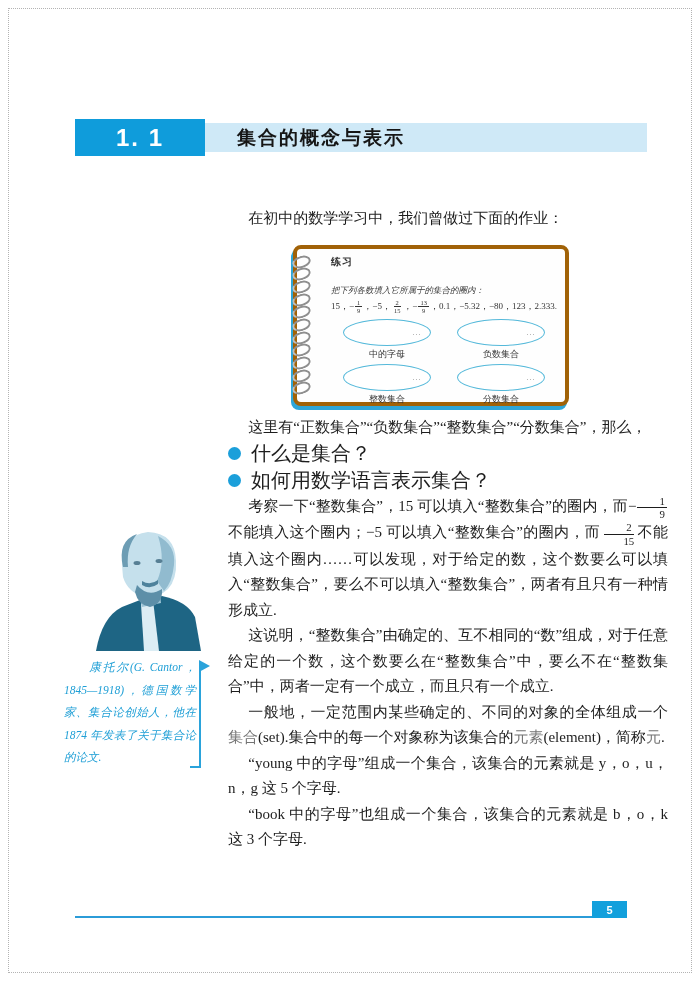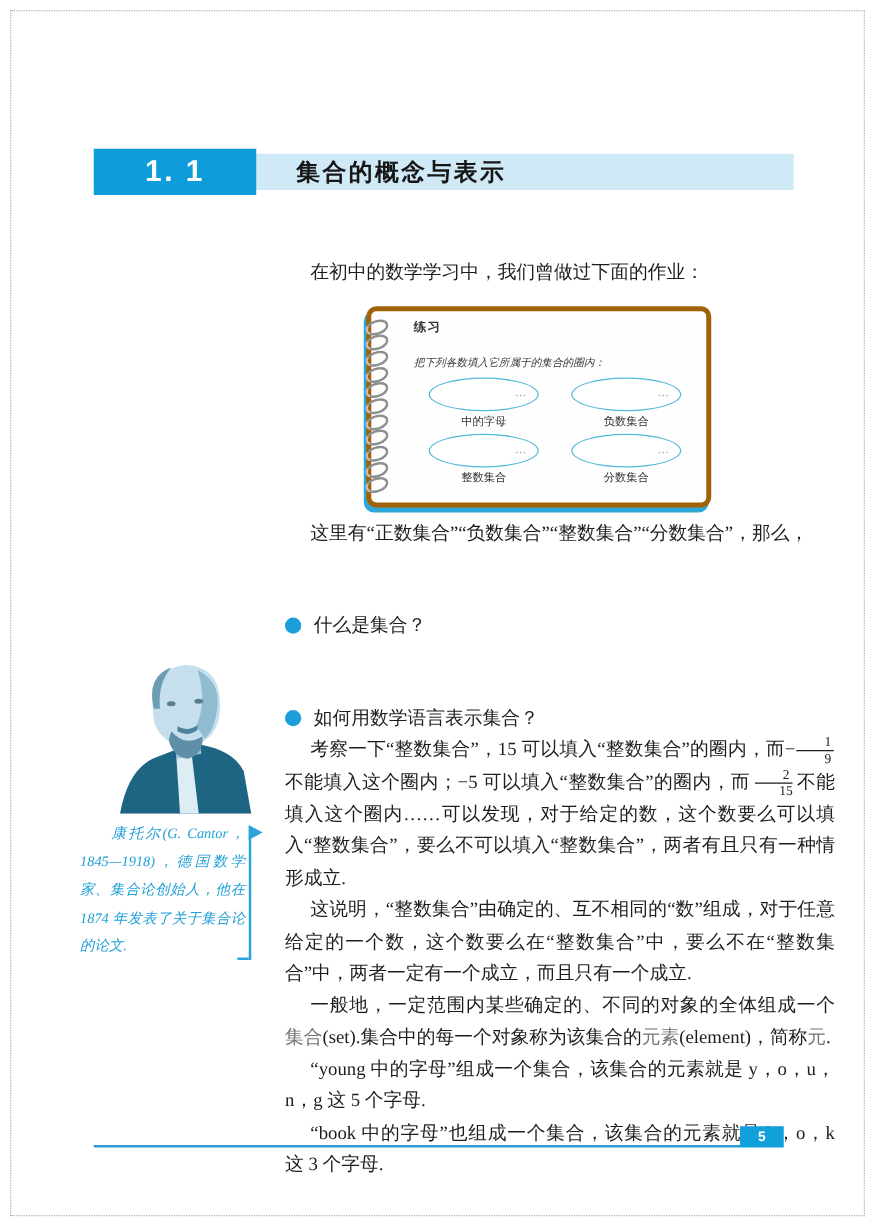--- a/index.html
+++ b/index.html
@@ -1,38 +1,38 @@
 <!DOCTYPE html>
 <html><head>
 <meta charset="utf-8">
 <style>
   html,body{margin:0;padding:0;background:#ffffff;}
   .page{position:relative;width:700px;height:981px;background:#fff;overflow:hidden;
         font-family:"Liberation Serif","DejaVu Serif",serif;color:#222;}
   .dotted-frame{position:absolute;inset:8px;border:1px dotted #b3b3b3;pointer-events:none;}
 
   
-  .sec-header{position:absolute;left:75px;top:119px;width:560px;height:37px;}
+  .sec-header{position:absolute;left:75px;top:119px;width:560px;height:37px;padding-left:12px;}
   .sec-bar{position:absolute;left:0;right:0;top:4px;height:29px;background:#cfe9f7;}
   .sec-num{position:absolute;left:0;top:0;width:130px;height:37px;background:#0f9cdb;color:#fff;
            display:flex;align-items:center;justify-content:center;
            font-family:"Liberation Sans",sans-serif;font-weight:bold;font-size:24px;letter-spacing:2px;}
   .sec-title{position:absolute;left:162px;top:4px;height:29px;display:flex;align-items:center;
              font-family:"Liberation Sans",sans-serif;font-weight:bold;font-size:19px;color:#161616;letter-spacing:2px;}
 
   
   .main-col{position:absolute;left:228px;top:206px;width:440px;}
   .body-p{margin:0;font-size:15px;line-height:25.5px;text-align:justify;text-indent:1.35em;color:#1d1d1d;}
   .term{color:#737373;}
   .frac{display:inline-flex;flex-direction:column;align-items:center;vertical-align:middle;
         font-size:0.72em;line-height:1.15;margin:0 1px;}
   .frac b{font-weight:normal;padding:0 2px;}
   .frac b:first-child{border-bottom:1px solid currentColor;}
 
-  .q-row{display:flex;align-items:center;gap:10px;height:27px;font-size:15px;color:#1d1d1d;margin-top:47px;}
+  .q-row{display:flex;align-items:center;gap:10px;height:27px;font-size:20px;color:#1d1d1d;}
   .q-dot{width:13px;height:13px;border-radius:50%;background:#1b9fda;flex:0 0 auto;}
 
   
   .notebook{position:relative;margin:13px 0 9px 65px;width:268px;height:153px;background:#fefefe;
             border:4px solid #a16207;border-radius:8px;box-shadow:-2px 4px 0 #2ea6d8;}
   .spiral{position:absolute;left:-5px;top:7px;bottom:7px;display:flex;flex-direction:column;
           justify-content:space-between;}
   .coil{width:15px;height:8px;border:2px solid #8f8f8f;border-radius:50%;transform:rotate(-18deg);
         border-left-color:#bdbdbd;}
   .nb-content{position:absolute;left:34px;right:8px;top:6px;bottom:5px;color:#333;}
@@ -85,20 +85,30 @@
         <i class="coil"></i>
           <i class="coil"></i>
           <i class="coil"></i>
           <i class="coil"></i>
           <i class="coil"></i>
           <i class="coil"></i>
       </div>
       <div class="nb-content">
         <div class="nb-title">练习</div>
         <div class="nb-instr">把下列各数填入它所属于的集合的圈内：</div>
+        <div class="nb-nums">15，−<span class="frac">
+              <b>1</b>
+              <b>9</b>
+            </span>，−5，<span class="frac">
+              <b>2</b>
+              <b>15</b>
+            </span>，−<span class="frac">
+              <b>13</b>
+              <b>9</b>
+            </span>，0.1，−5.32，−80，123，2.333.</div>
         <div class="nb-grid">
           <div class="nb-cell">
             <div class="oval">
                 <span class="oval-dots">…</span>
               </div>
             <div class="oval-label">中的字母</div>
           </div>
           <div class="nb-cell">
             <div class="oval">
                 <span class="oval-dots">…</span>

